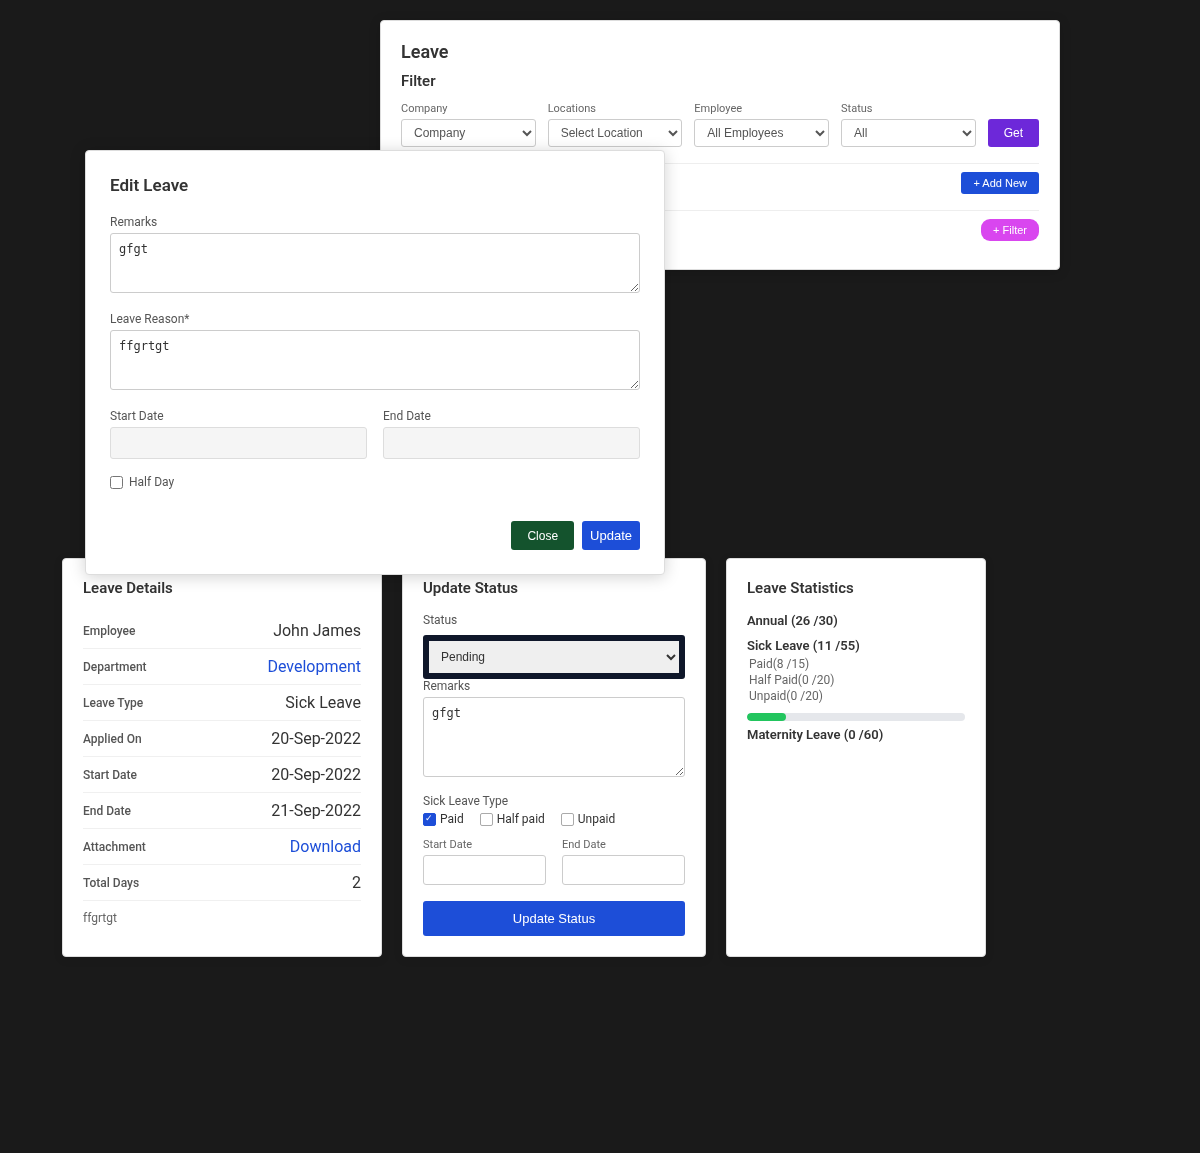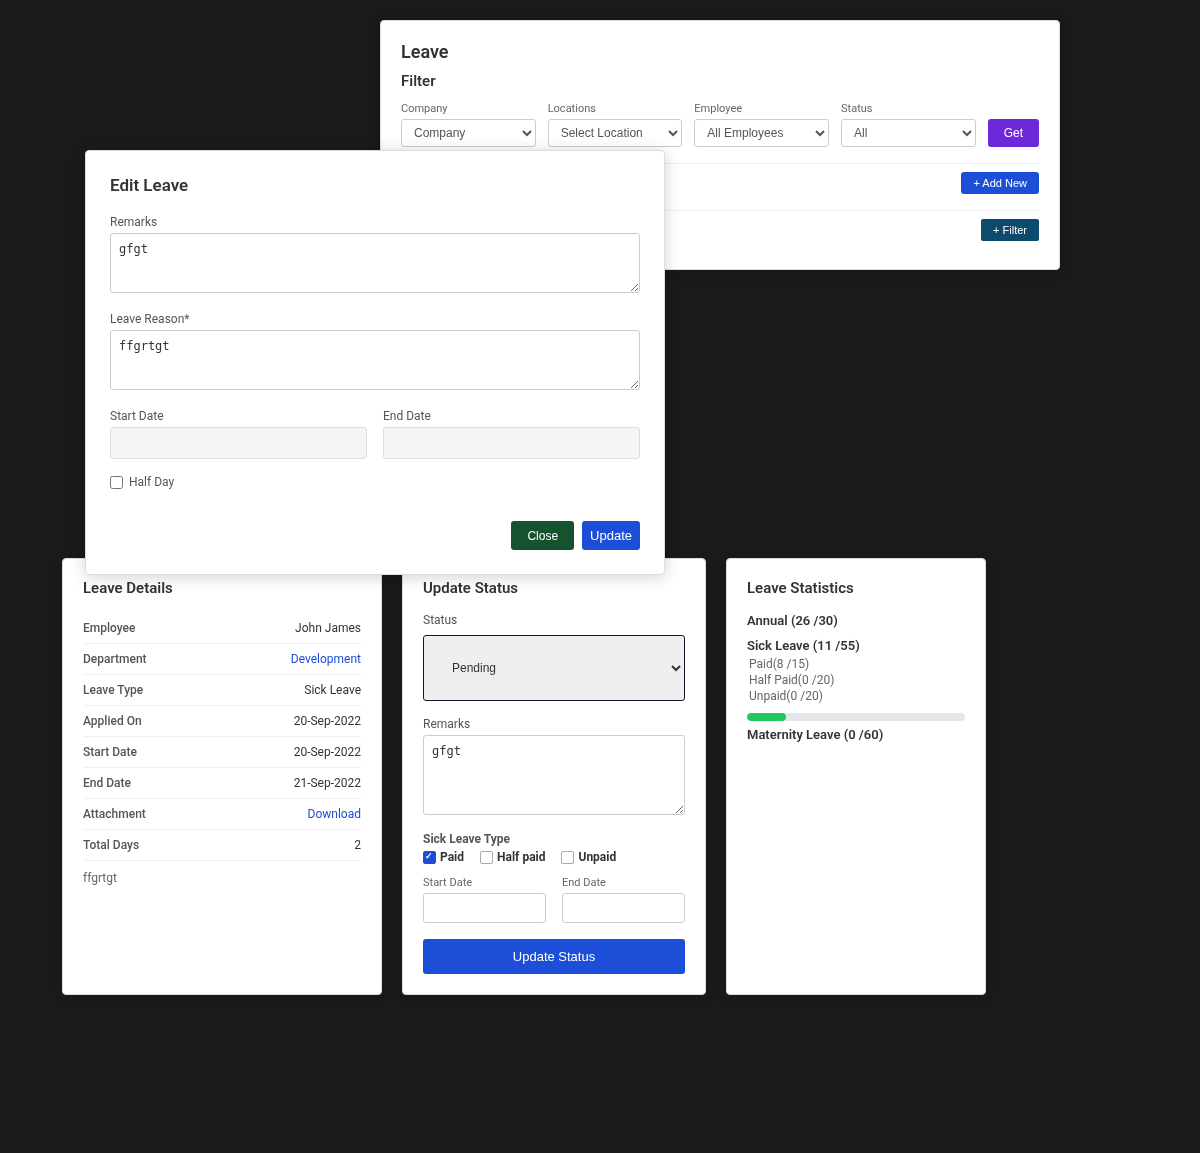--- a/index.html
+++ b/index.html
@@ -109,24 +109,24 @@
       background: #1d4ed8;
       color: #fff;
       border: none;
       border-radius: 3px;
       padding: 5px 12px;
       font-size: 11px;
       cursor: pointer;
     }
 
     .btn-filter {
-      background: #0c4a6e;
+      background: #d946ef;
       color: #fff;
       border: none;
-      border-radius: 2px;
+      border-radius: 9px;
       padding: 5px 12px;
       font-size: 11px;
       cursor: pointer;
     }
 
     
     .edit-leave-modal {
       position: absolute;
       top: 150px;
       left: 85px;
@@ -267,21 +267,21 @@
       border-bottom: none;
     }
 
     .detail-label {
       font-size: 12px;
       color: #555;
       font-weight: 500;
     }
 
     .detail-value {
-      font-size: 12px;
+      font-size: 16px;
       color: #333;
       text-align: right;
     }
 
     .detail-value.link {
       color: #1d4ed8;
       cursor: pointer;
     }
 
     .detail-value.dept {
@@ -299,27 +299,26 @@
       flex: 1;
       background: #fff;
       border: 1px solid #ddd;
       border-radius: 4px;
       box-shadow: 0 2px 10px rgba(0,0,0,0.1);
       padding: 20px;
     }
 
     .status-select {
       width: 100%;
-      border: 1px solid #0f172a;
-      border-radius: 3px;
-      padding: 24px;
+      border: 6px solid #0f172a;
+      border-radius: 3px;
+      padding: 8px;
       font-size: 12px;
       color: #333;
       margin-top: 4px;
-      margin-bottom: 16px;
     }
 
     .remarks-textarea {
       width: 100%;
       border: 1px solid #ccc;
       border-radius: 3px;
       padding: 8px;
       font-size: 12px;
       color: #333;
       min-height: 80px;
@@ -595,21 +594,21 @@
       <div class="panel-section-title">Update Status</div>
 
       <span class="field-label-sm">Status</span>
       <select class="status-select">
         <option>Pending</option>
       </select>
 
       <span class="field-label-sm">Remarks</span>
       <textarea class="remarks-textarea" style="">gfgt</textarea>
 
-      <div style="margin-top:14px; margin-bottom:6px;font-weight:bold;">
+      <div style="margin-top:14px; margin-bottom:6px;">
         <span class="field-label-sm">Sick Leave Type</span>
         <div class="sick-leave-type-row">
           <label>
             <span class="checkbox-tick"></span>
             <span>Paid</span>
           </label>
           <label>
             <span class="checkbox-empty"></span>
             <span>Half paid</span>
           </label>

